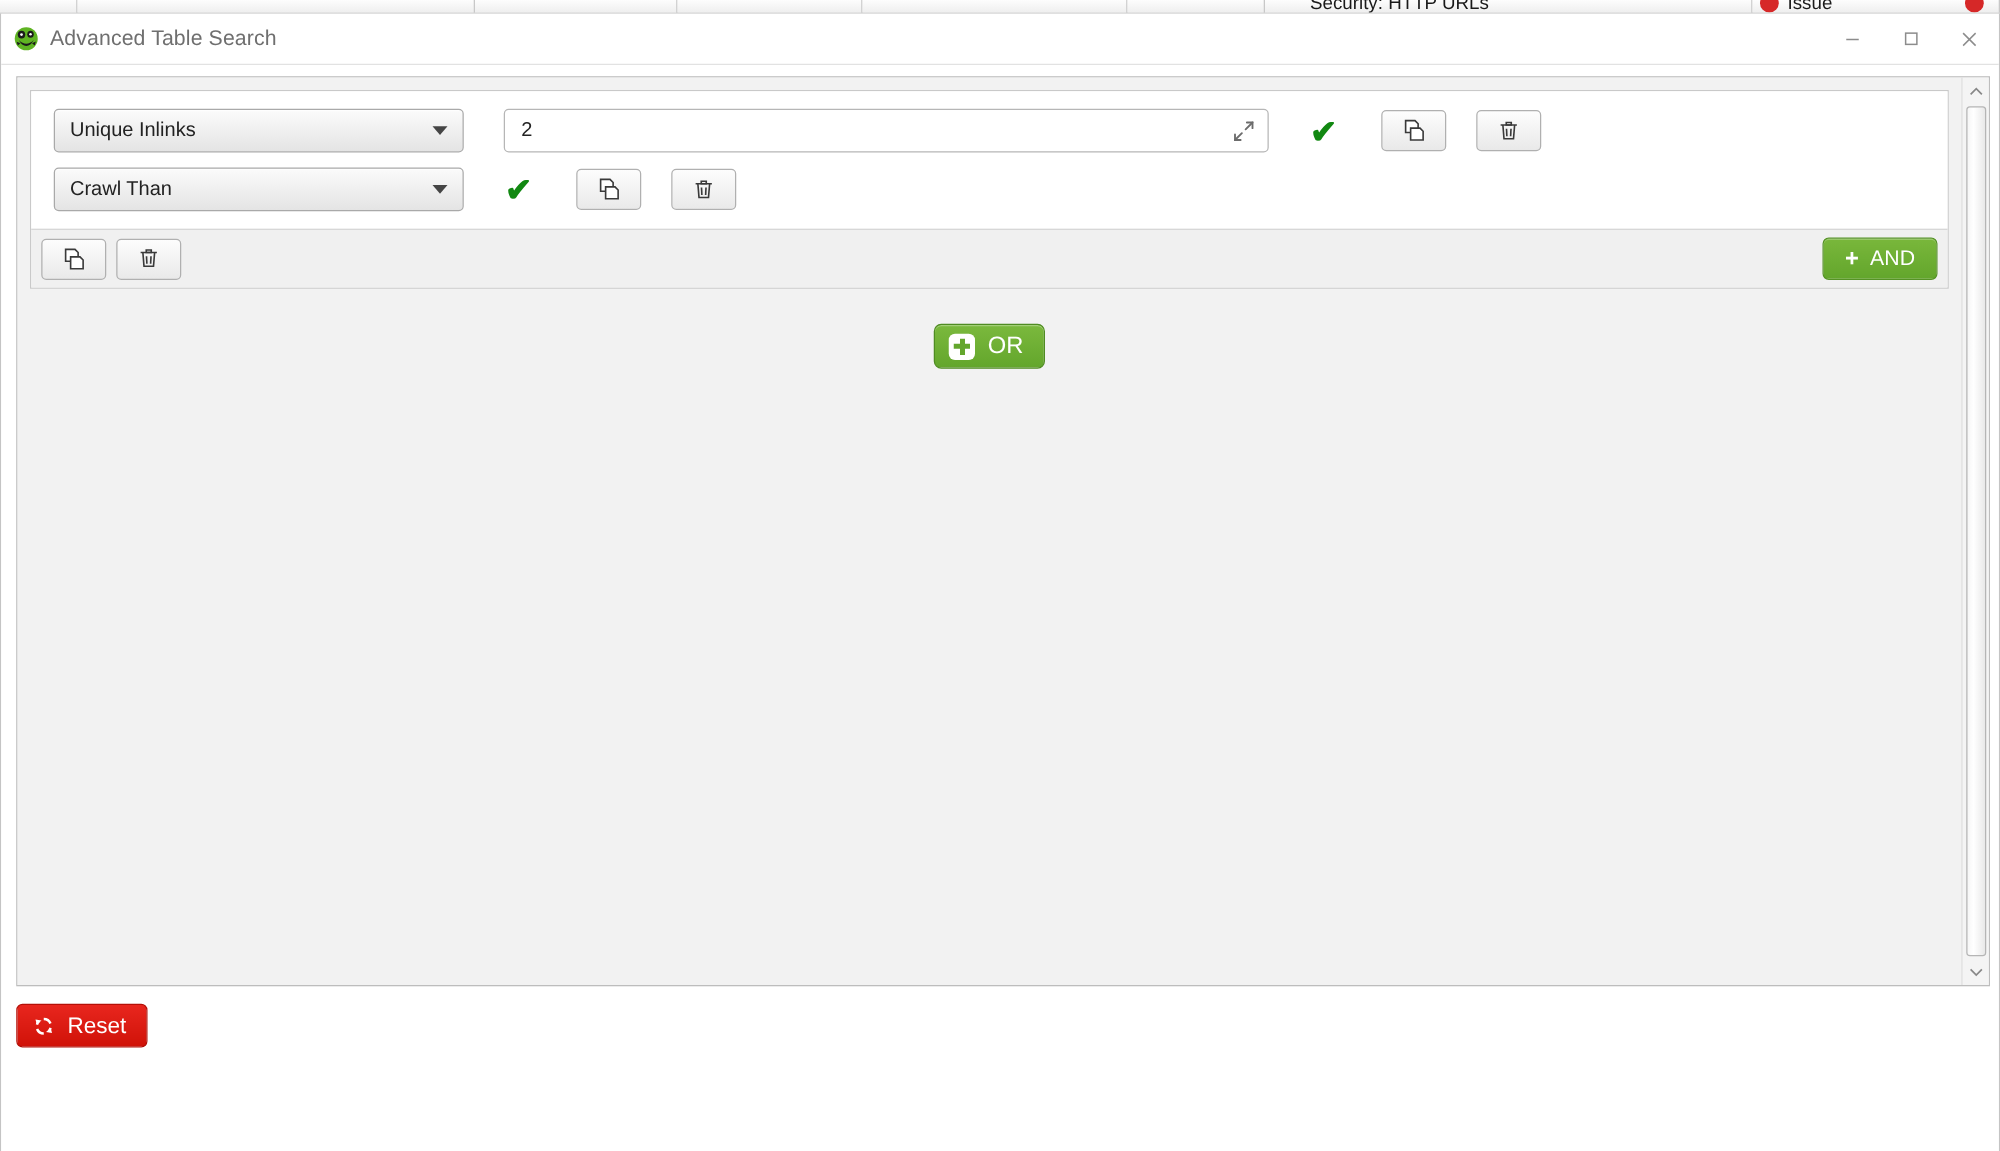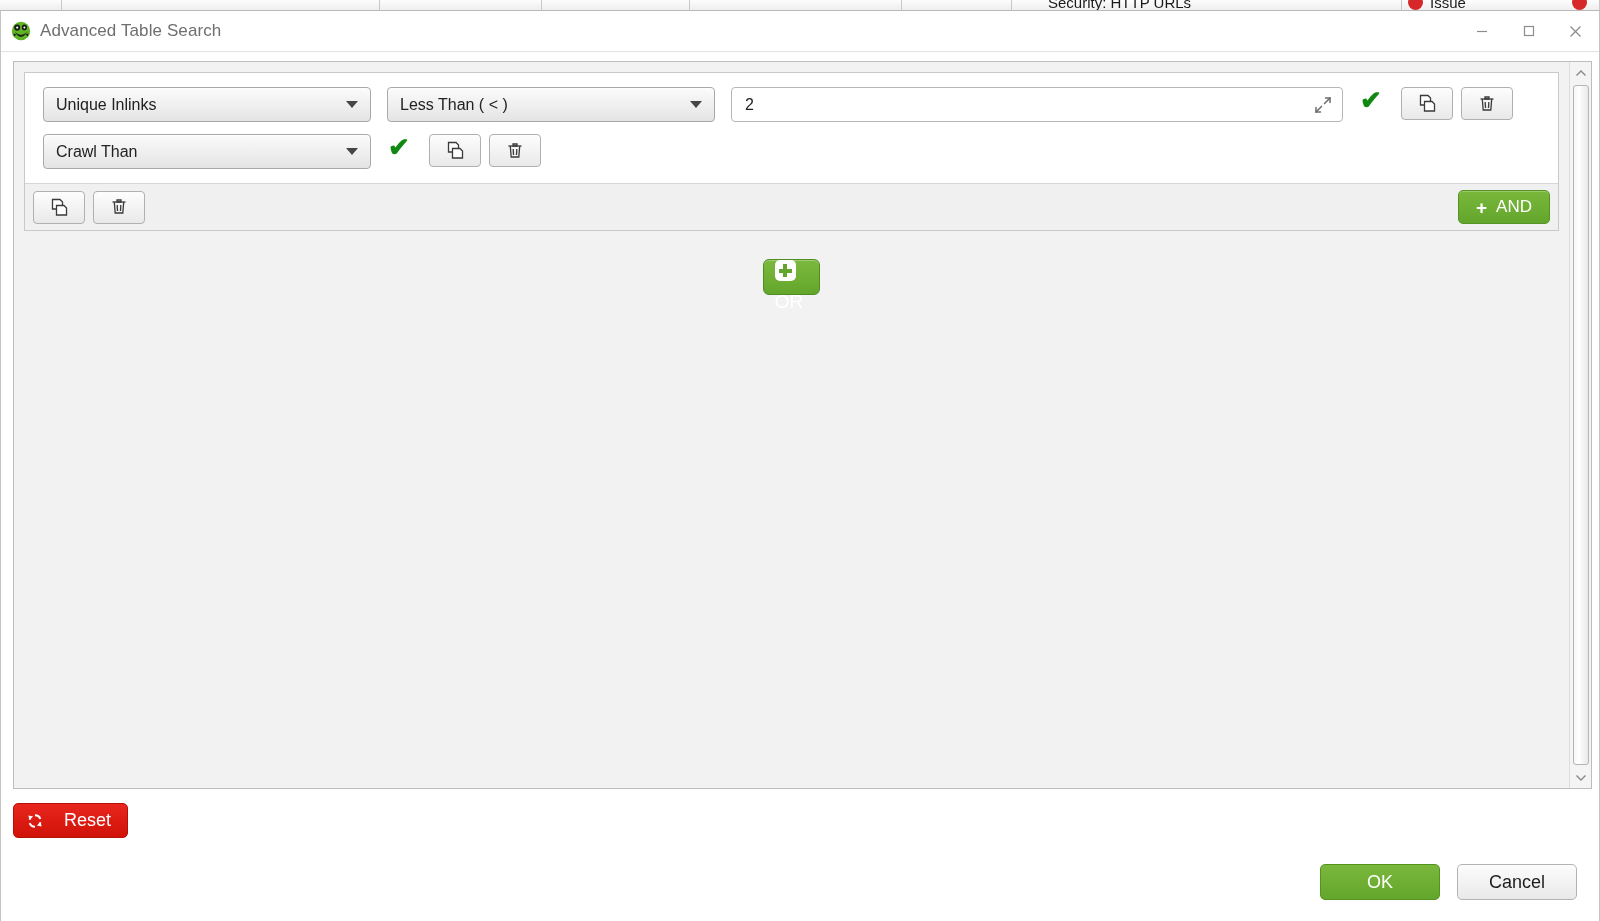--- a/index.html
+++ b/index.html
@@ -108,21 +108,21 @@
     margin-bottom: 10px;
   }
   .group-rows { background: #ffffff; padding: 8px 10px 8px 10px; }
   .group-footer {
     background: #f0f0f0;
     border-top: 1px solid #d7d7d7;
     padding: 6px 8px; display: flex; align-items: center;
   }
 
   .filter-row {
-    display: flex; align-items: flex-start; gap: 0;
+    display: flex; align-items: center; gap: 16px;
     padding: 6px 0;
   }
 
   
   .combo {
     height: 35px; border: 1px solid #a9a9a9; border-radius: 4px;
     background: linear-gradient(#fbfbfb, #e4e4e4);
     display: flex; align-items: center;
     padding: 0 6px 0 12px; position: relative;
     box-shadow: 0 1px 0 rgba(255,255,255,.7) inset;
@@ -181,43 +181,42 @@
   .plus-glyph { font-size: 19px; font-weight: bold; line-height: 1; }
 
   
   .or-wrap { display: flex; justify-content: center; margin-top: 28px; }
   .or-btn {
     background: linear-gradient(#7bb93d, #63a62c);
     border: 1px solid #4f8c22;
     border-radius: 6px;
     color: #ffffff; font-size: 19px;
     height: 36px; padding: 0 16px 0 11px;
-    display: flex; gap: 10px;
+    display: flex; align-items: center; gap: 10px;
     box-shadow: 0 1px 0 rgba(255,255,255,.3) inset;
-    flex-direction: column;
   }
   .or-plus-box {
     width: 21px; height: 21px; background: #ffffff;
     border-radius: 5px; position: relative; flex: none;
   }
   .or-plus-box::before, .or-plus-box::after {
     content: ""; position: absolute; background: #63a62c;
   }
   .or-plus-box::before { left: 4px; right: 4px; top: 8.5px; height: 4px; }
   .or-plus-box::after { top: 4px; bottom: 4px; left: 8.5px; width: 4px; }
 
   
   .reset-bar { padding: 14px 0 0 12px; }
   .reset-btn {
     background: linear-gradient(#e8261e, #d01208);
     border: 1px solid #b51008;
     border-radius: 5px;
     color: #ffffff; font-size: 18px;
     height: 35px; padding: 0 16px 0 11px;
-    display: inline-flex; align-items: center; gap: 19px;
+    display: inline-flex; align-items: center; gap: 9px;
   }
   .reset-icon { width: 20px; height: 20px; flex: none; }
 
   
   .dialog-footer {
     flex: 1;
     display: flex; align-items: flex-end; justify-content: flex-end;
     padding: 0 22px 21px 0; gap: 17px;
   }
   .ok-btn {
@@ -293,24 +292,20 @@
 
     <div class="scroll-region">
       <div class="scroll-content">
 
         <div class="filter-group">
           <div class="group-rows">
 
             <div class="filter-row">
               <div class="combo field">
                 <span class="combo-label">Unique Inlinks</span>
-                <span class="combo-arrow"></span>
-              </div>
-              <div class="combo op">
-                <span class="combo-label">Less Than ( &lt; )</span>
                 <span class="combo-arrow"></span>
               </div>
               <div class="value-input">
                 <span class="value-text">2</span>
                 <span class="expand-icon">
                   <svg width="18" height="18" viewBox="0 0 18 18" stroke="currentColor" stroke-width="1.5" fill="none" stroke-linecap="round">
                     <line x1="10.5" y1="7.5" x2="16" y2="2"></line>
                       <polyline points="11.5,2 16,2 16,6.5"></polyline>
                     <line x1="7.5" y1="10.5" x2="2" y2="16"></line>
                       <polyline points="6.5,16 2,16 2,11.5"></polyline>
@@ -430,19 +425,15 @@
             <path d="M3.4 4.6 L8.2 5.4 L4.4 8.6 Z"></path>
             <path d="M16.6 15.4 L11.8 14.6 L15.6 11.4 Z"></path>
             <path d="M3.6 8.4 A6.8 6.8 0 0 1 5.3 5.3 L6.8 6.7 A4.8 4.8 0 0 0 5.5 9 Z"></path>
             <path d="M16.4 11.6 A6.8 6.8 0 0 1 14.7 14.7 L13.2 13.3 A4.8 4.8 0 0 0 14.5 11 Z"></path>
           </svg>
         </span>
         <span>Reset</span>
       </div>
     </div>
 
-    <div class="dialog-footer">
-      <div class="ok-btn">OK</div>
-      <div class="cancel-btn">Cancel</div>
-    </div>
 
   </div>
 </div>
 
 </body></html>

